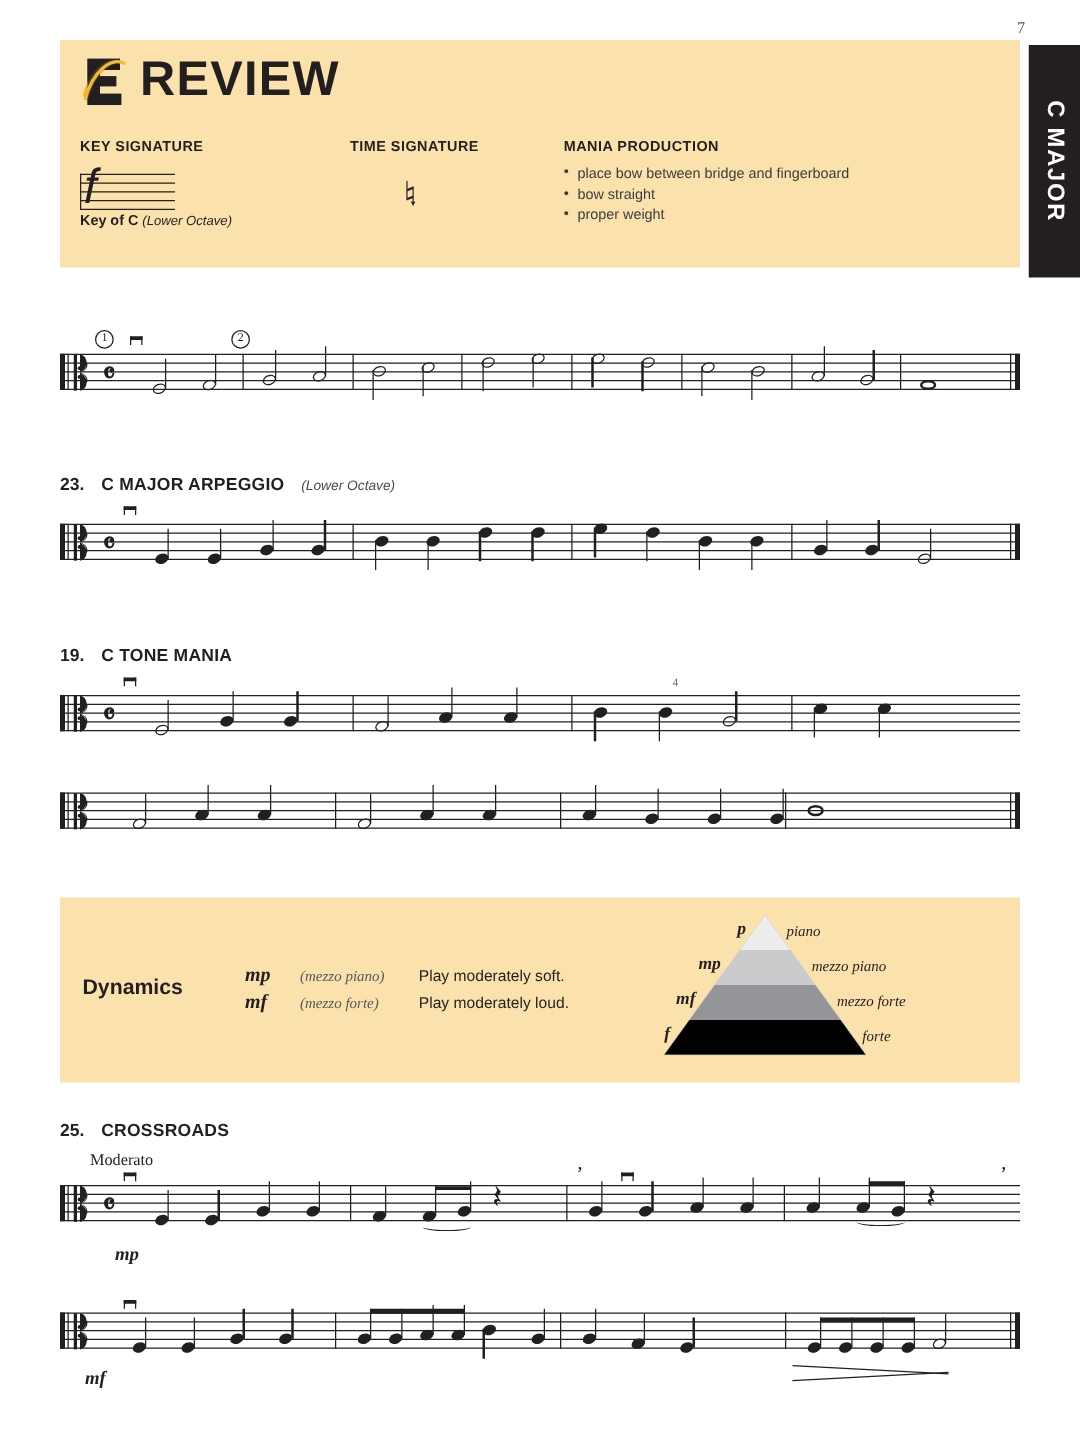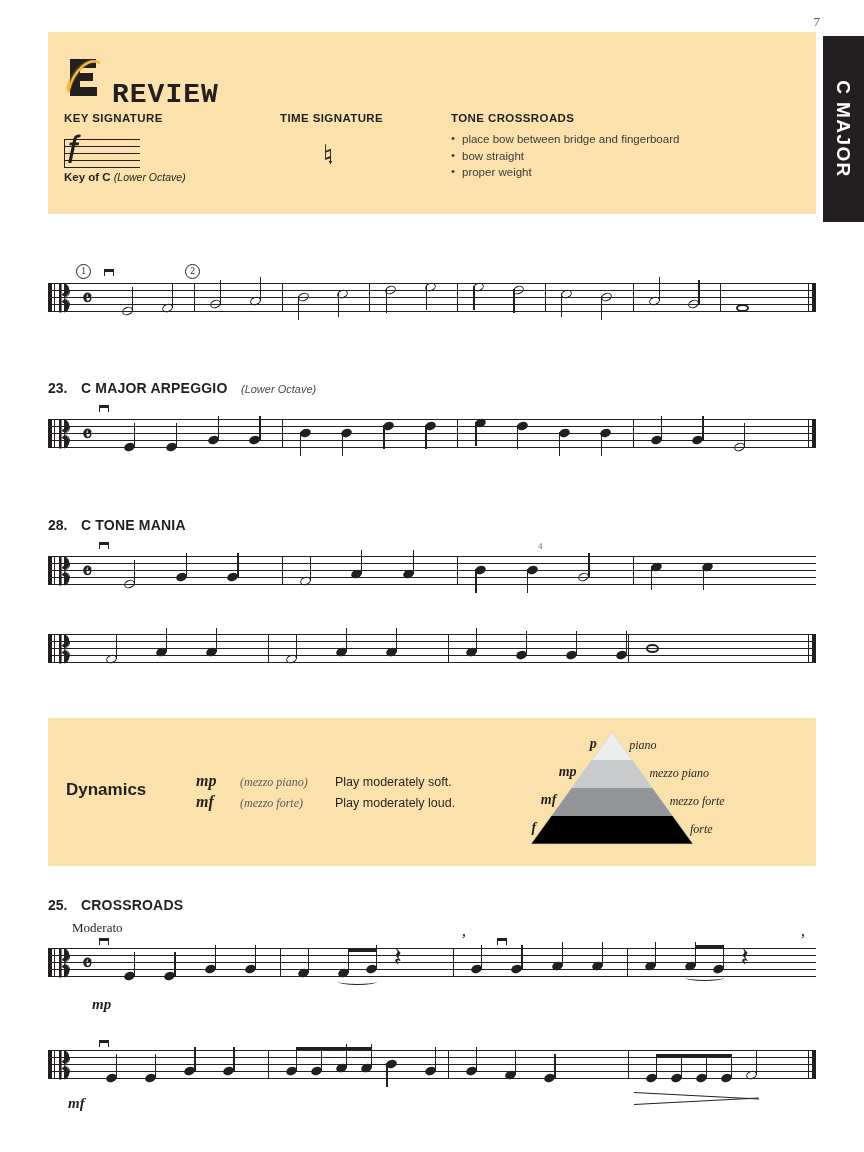--- a/index.html
+++ b/index.html
@@ -37,22 +37,22 @@
   .cream-box {
     position: absolute; background: #fbe2ad;
   }
   #review-box { left: 48px; top: 32px; width: 768px; height: 182px; }
   #dynamics-box { left: 48px; top: 718px; width: 768px; height: 148px; }
 
   
   .review-head { position: absolute; left: 64px; top: 42px; display: flex; align-items: center; gap: 10px; }
   .logo-e { width: 38px; height: 40px; position: relative; }
   .review-title {
-    font-size: 28px; font-weight: bold; letter-spacing: 1px;
-    color: #231f20; font-family: Liberation Mono, monospace; margin-top: 37px;
+    font-size: 39px; font-weight: bold; letter-spacing: 1px;
+    color: #231f20; font-family: Liberation Sans, sans-serif;
   }
 
   .col-head {
     position: absolute; font-size: 11.5px; font-weight: bold;
     letter-spacing: 0.4px; color: #231f20;
   }
   #kh { left: 64px; top: 112px; }
   #th { left: 280px; top: 112px; }
   #ph { left: 451px; top: 112px; }
 
@@ -164,21 +164,21 @@
         <path d="M2 33 C8 10, 24 -2, 36 6 C27 4, 12 14, 7 35 Z" fill="#f2b839"></path>
         <path d="M6 3 H32 V12 H16 V17 H29 V25 H16 V31 H33 V40 H6 Z" fill="#231f20" opacity="0.82"></path>
         <path d="M4 36 C10 13, 25 1, 36 7" stroke="#f2b839" stroke-width="2.6" fill="none"></path>
       </svg>
     </span>
     <span class="review-title">REVIEW</span>
   </div>
 
   <div class="col-head" id="kh">KEY SIGNATURE</div>
   <div class="col-head" id="th">TIME SIGNATURE</div>
-  <div class="col-head" id="ph">TONE CROSSROADS</div>
+  <div class="col-head" id="ph">MANIA PRODUCTION</div>
 
   <div class="system" style="left:64px; top:139px; width:76px;">
     <div class="staff-lines" style="width:76px;">
       <div style="top:0px"></div>
         <div style="top:7px"></div>
         <div style="top:14px"></div>
         <div style="top:21px"></div>
         <div style="top:28px"></div>
     </div>
     <div class="barline" style="left:0px; top:0; height:29px;"></div>
@@ -375,21 +375,21 @@
       </div>
       <div class="note">
         <div class="head open" style="left: 686.071px; top: 24px;"></div>
         <div class="stem" style="left: 696.071px; top: 4px; height: 24px;"></div>
       </div>
       <div class="barline" style="left: 760px; height: 29px;"></div>
       <div class="barline thick" style="left: 764px; height: 29px;"></div>
     </div>
 
   <div class="ex-head" style="left:48px; top:516px;">
-    <span class="ex-num">28.</span>
+    <span class="ex-num">19.</span>
     <span class="ex-title">C TONE MANIA</span>
   </div>
   <div class="bow-sym" style="left:99px; top:542px;"></div>
   <div class="measnum" style="left:538px; top:541px;">4</div>
   <div class="system" id="sys24a" style="left:48px; top:556px; width:768px; height:40px;">
       <div class="staff-lines" style="width: 768px;">
         <div style="top: 0px;"></div>
         <div style="top: 7px;"></div>
         <div style="top: 14px;"></div>
         <div style="top: 21px;"></div>

